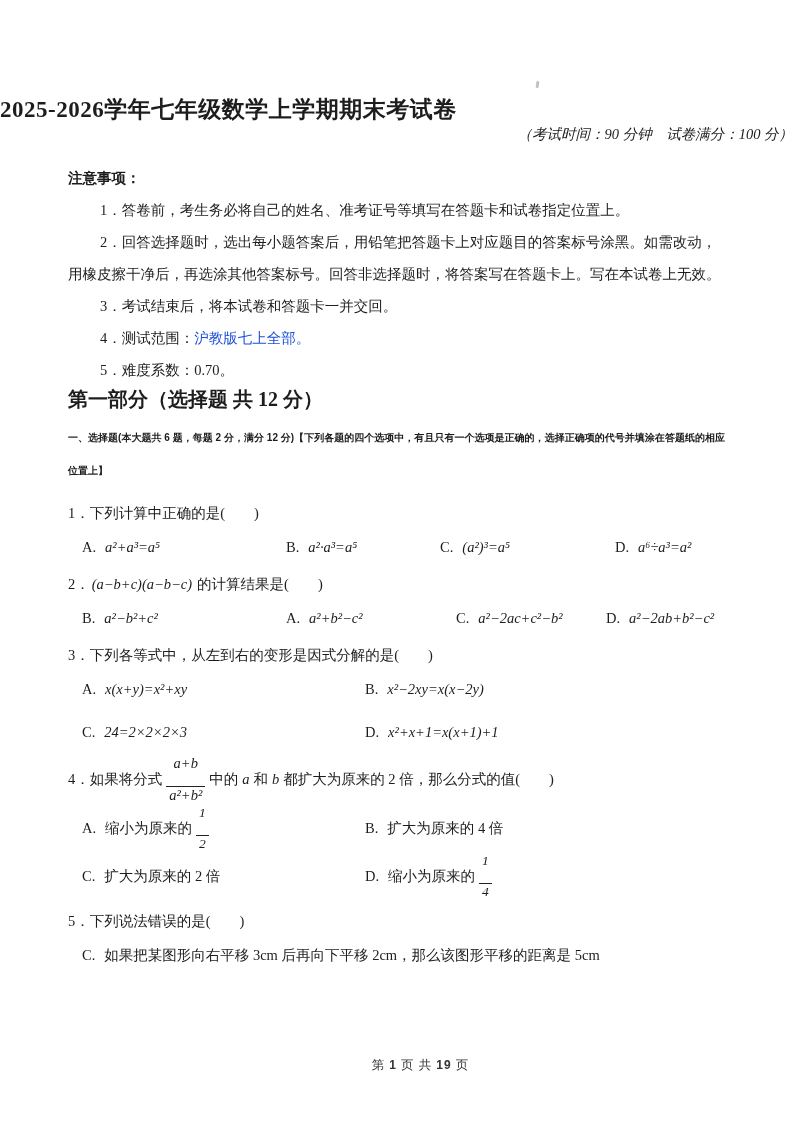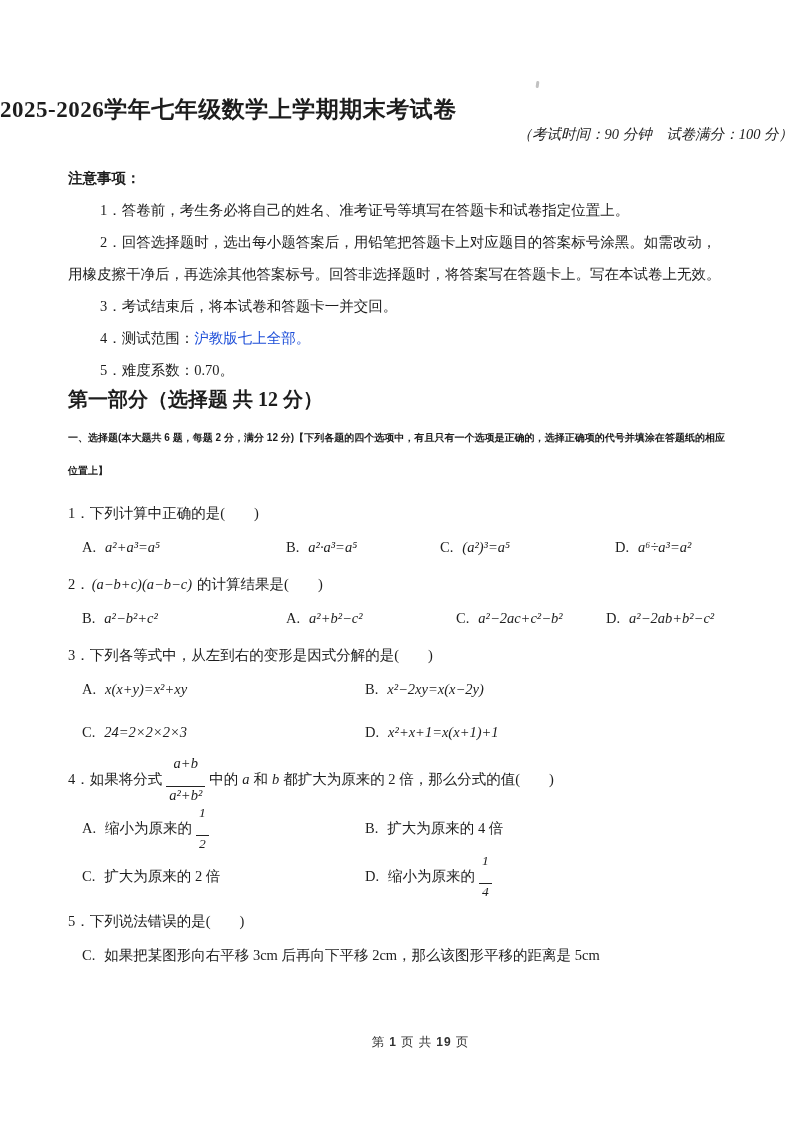--- a/index.html
+++ b/index.html
@@ -79,21 +79,21 @@
     font-style:italic;
   }
   .frac .fnum{display:block;padding:0 3px;}
   .frac .fden{display:block;padding:0 3px;border-top:1.2px solid #222;margin-top:14px;}
   .stem-flex{display:flex;align-items:center;margin:4px 0 2px 0;line-height:22px;min-height:44px;}
   .stem-flex .frac{vertical-align:middle;}
   .opt-flex{display:flex;align-items:center;min-height:42px;line-height:20px;}
   .var{font-style:italic;margin:0 4px;}
   .small-frac{font-size:13.5px;}
   .footer{
-    position:absolute;top:1034px;left:0;right:0;
+    position:absolute;top:1057px;left:0;right:0;
     text-align:center;
     font-size:12.5px;
     letter-spacing:1px;
     color:#333;
     padding-left:48px;
   }
   .footer b{font-family:"Liberation Sans","DejaVu Sans",sans-serif;font-size:12px;}
   .artifact{
     position:absolute;left:536px;top:81px;
     width:3px;height:7px;background:#c2c2c2;

